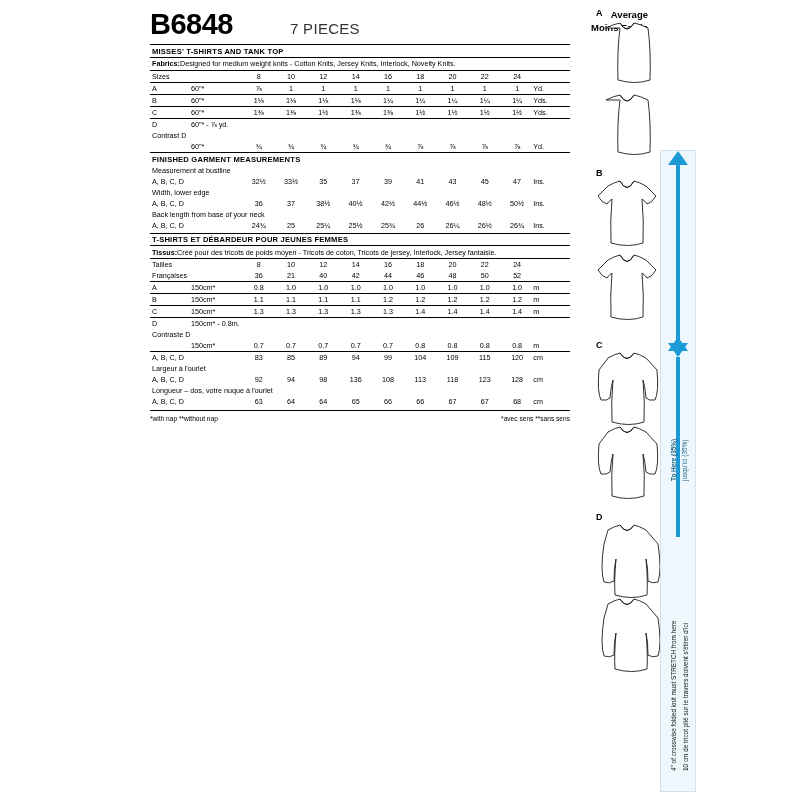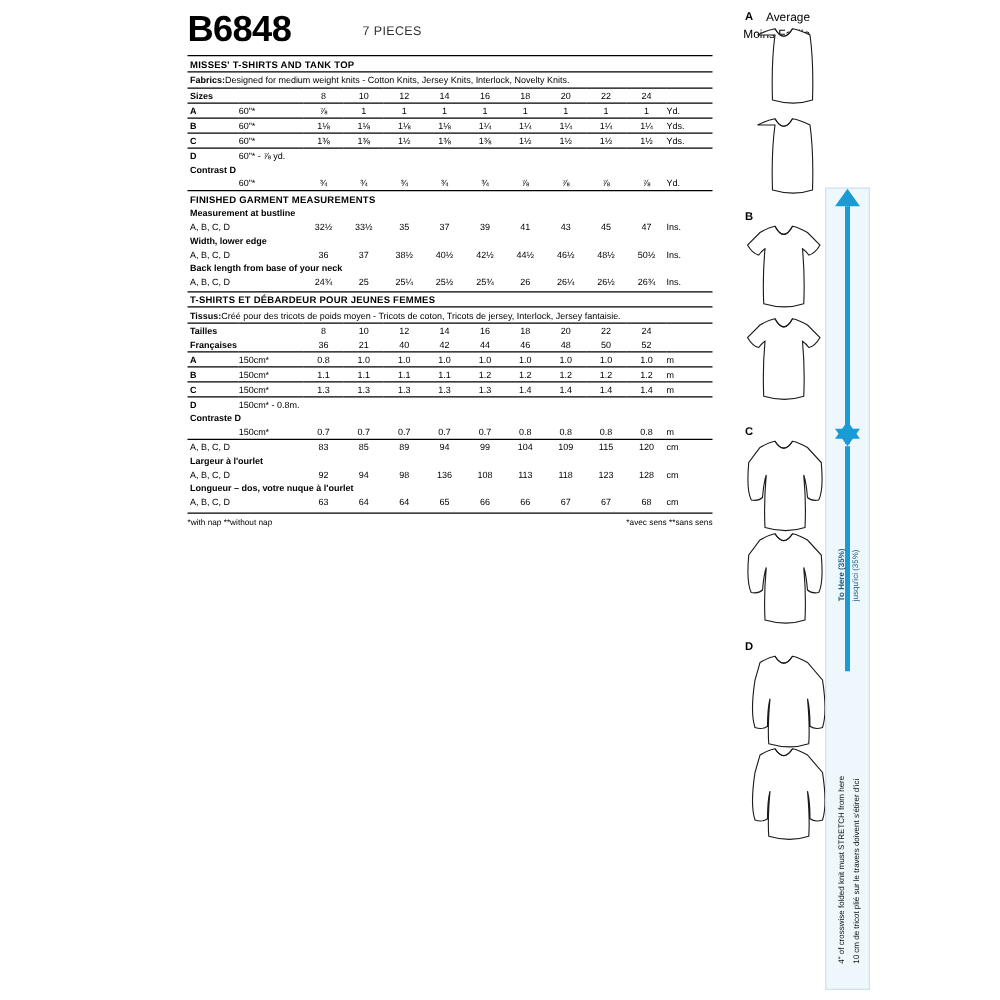--- a/index.html
+++ b/index.html
@@ -14,39 +14,39 @@
   .page{position:absolute;left:0;top:0;width:800px;height:651px;margin-left:20px;}
 
   
   .hdr{position:absolute;left:130px;top:8px;width:520px;height:34px;}
   .pattern-no{
     position:absolute;left:0;top:0;
     font-size:29px;font-weight:bold;letter-spacing:-0.5px;
   }
   .pieces{
     position:absolute;left:140px;top:12px;
-    font-size:10px;color:#333;letter-spacing:0.3px;
+    font-size:15px;color:#333;letter-spacing:0.3px;
   }
   .difficulty{
     position:absolute;left:368px;top:0px;
-    font-size:9.5px;font-weight:normal;text-align:right;width:130px;
+    font-size:9.5px;font-weight:bold;text-align:right;width:130px;
     line-height:13px;
   }
 
   
   .sheet{position:absolute;left:130px;top:44px;width:420px;}
   .rule{border-top:1px solid #000;}
   .rule-thick{border-top:1.6px solid #000;}
   .ttl{font-size:7.6px;font-weight:bold;letter-spacing:0.2px;padding:1.5px 0 1px 2px;}
   .sub{font-size:7.2px;padding:1.5px 0 1.5px 2px;}
   .sub b{font-weight:bold;}
 
   table.g{border-collapse:collapse;width:420px;font-size:7.2px;table-layout:fixed;}
   table.g td{padding:1px 0 1px 0;vertical-align:bottom;line-height:9px;}
-  table.g td.lbl{font-weight:bold;padding-left:2px;}
+  table.g td.lbl{font-weight:normal;padding-left:2px;}
   table.g td.lbl2{font-weight:normal;padding-left:2px;}
   table.g td.w{font-weight:normal;}
   table.g tr.line td{border-top:1px solid #000;}
   table.g tr.lineT td{border-top:1.6px solid #000;}
   .ctr{text-align:center;}
   .unit{text-align:left;padding-left:3px;}
 
   .secthead{font-size:7.6px;font-weight:bold;padding:2px 0 1px 2px;letter-spacing:0.2px;}
 
   .footnote{font-size:6.6px;padding-top:4px;position:relative;height:12px;}

